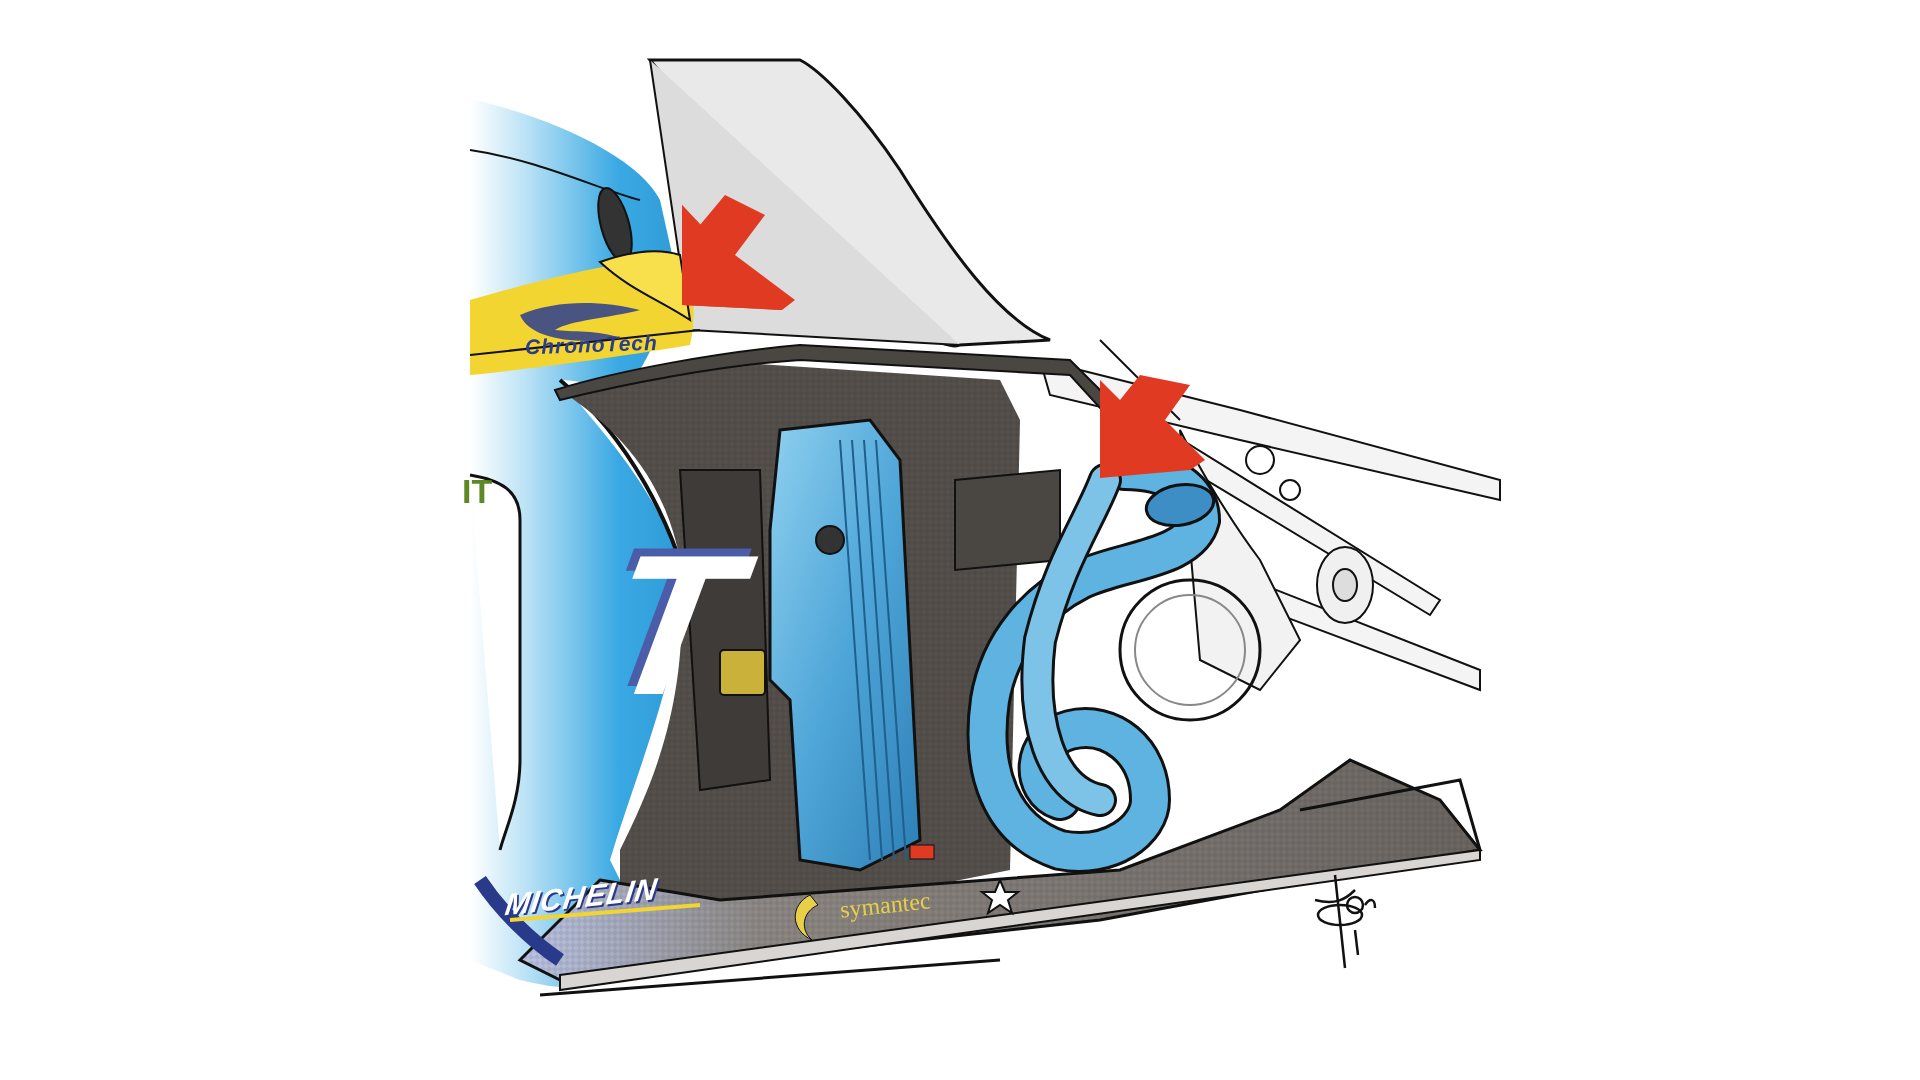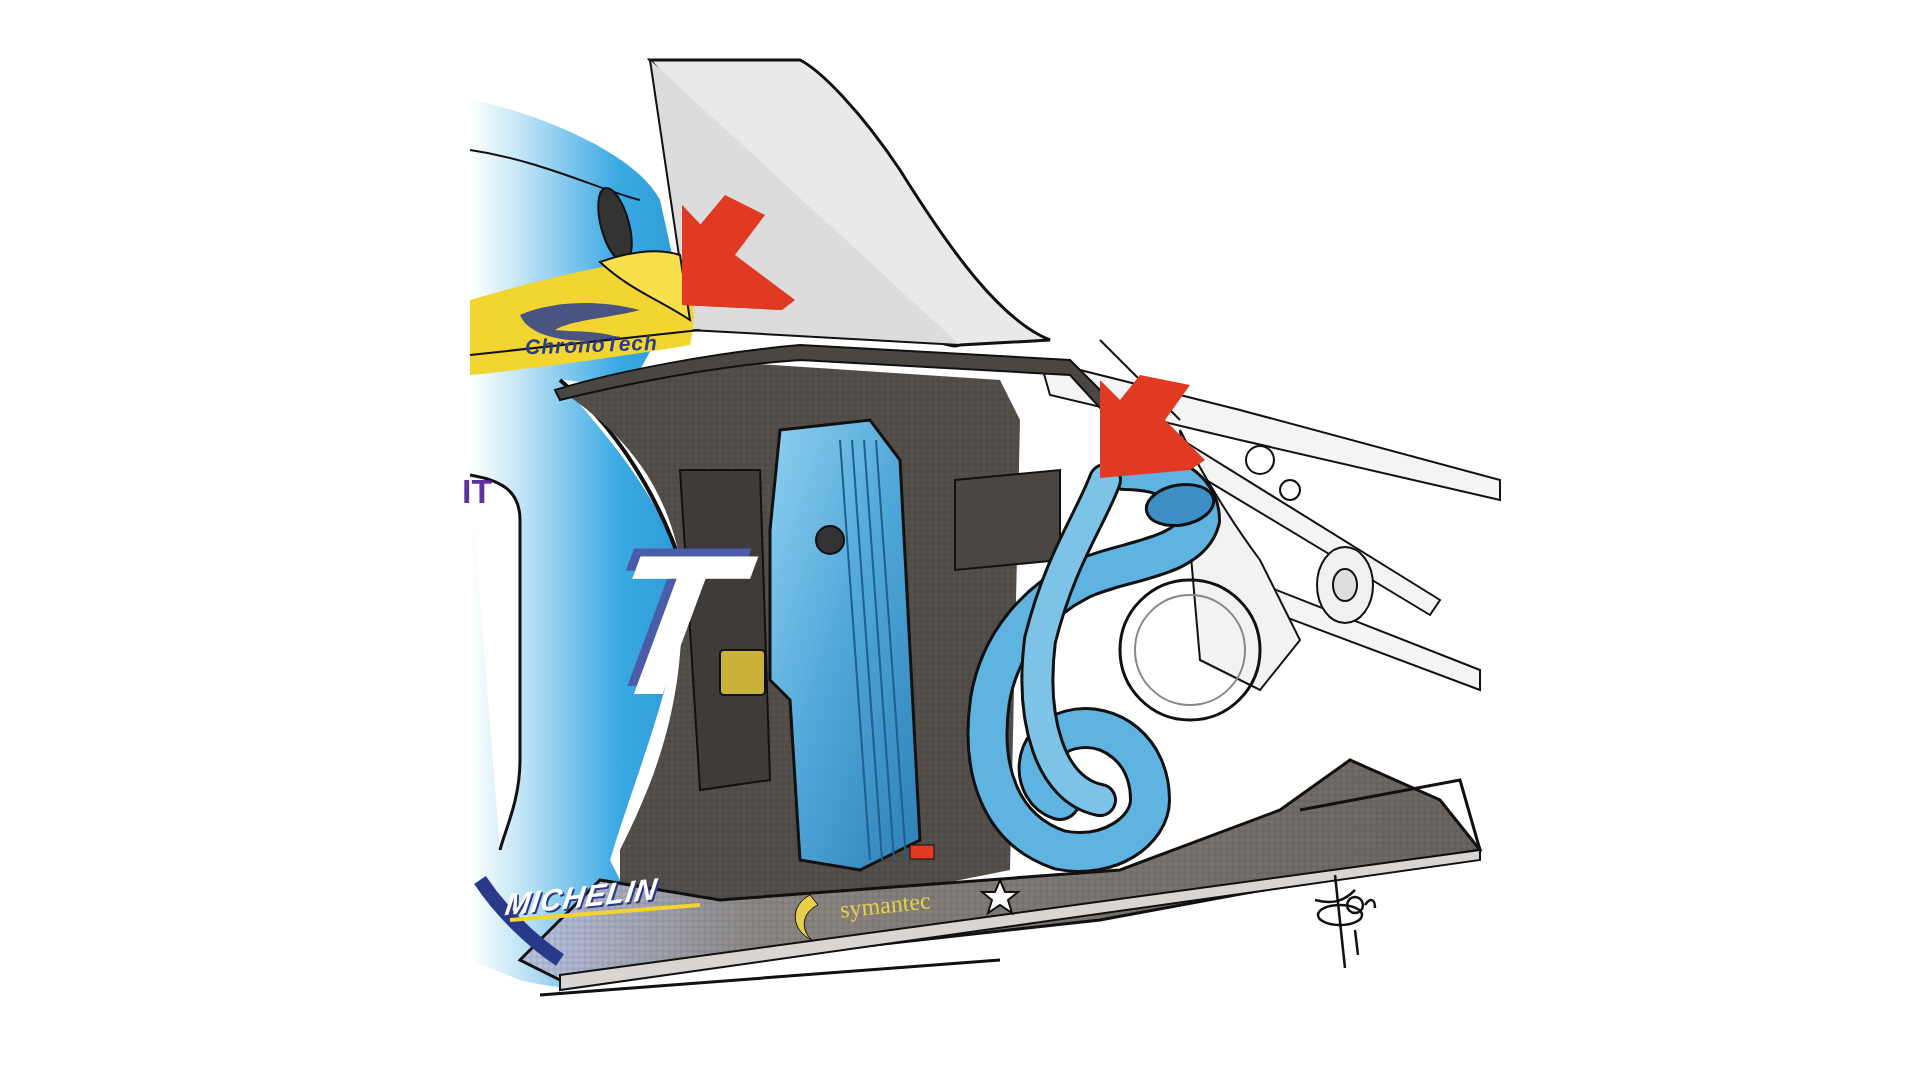--- a/index.html
+++ b/index.html
@@ -3,21 +3,21 @@
 <meta charset="utf-8">
 <style>
   html,body{margin:0;padding:0;background:#ffffff;}
   body{width:1920px;height:1080px;overflow:hidden;position:relative;font-family:"Liberation Sans",sans-serif;}
   .stage{position:absolute;left:0;top:0;width:1920px;height:1080px;}
   svg{position:absolute;left:0;top:0;}
   .logo-text{position:absolute;font-weight:bold;font-style:italic;}
   .chronotech{left:525px;top:333px;font-size:21px;color:#2b3d8f;letter-spacing:1px;transform:rotate(-2deg);}
   .symantec{left:840px;top:892px;font-family:"Liberation Serif",serif;font-style:normal;font-weight:normal;font-size:24px;color:#e8cf4a;transform:rotate(-6deg);}
   .michelin{left:505px;top:880px;font-size:30px;color:#ffffff;letter-spacing:1px;transform:rotate(-6deg) skewX(-14deg);text-shadow:2px 2px 0 #2a3a8a;}
-  .sponsor-it{left:462px;top:472px;font-size:34px;color:#4c1d95;font-weight:bold;font-style:normal;opacity:.9;}
+  .sponsor-it{left:462px;top:472px;font-size:34px;color:#4d7c0f;font-weight:bold;font-style:normal;opacity:.9;}
   .sponsor-t{left:610px;top:525px;font-size:200px;color:#ffffff;font-weight:bold;font-style:italic;text-shadow:-8px -8px 0 #4b5da8;transform:skewX(-10deg);line-height:1;}
 </style>
 </head>
 <body>
 
 <div class="stage">
 <svg width="1920" height="1080" viewBox="0 0 1920 1080">
   <defs>
     <linearGradient id="blueBody" x1="0" y1="0" x2="1" y2="0">
       <stop offset="0" stop-color="#ffffff"></stop>

